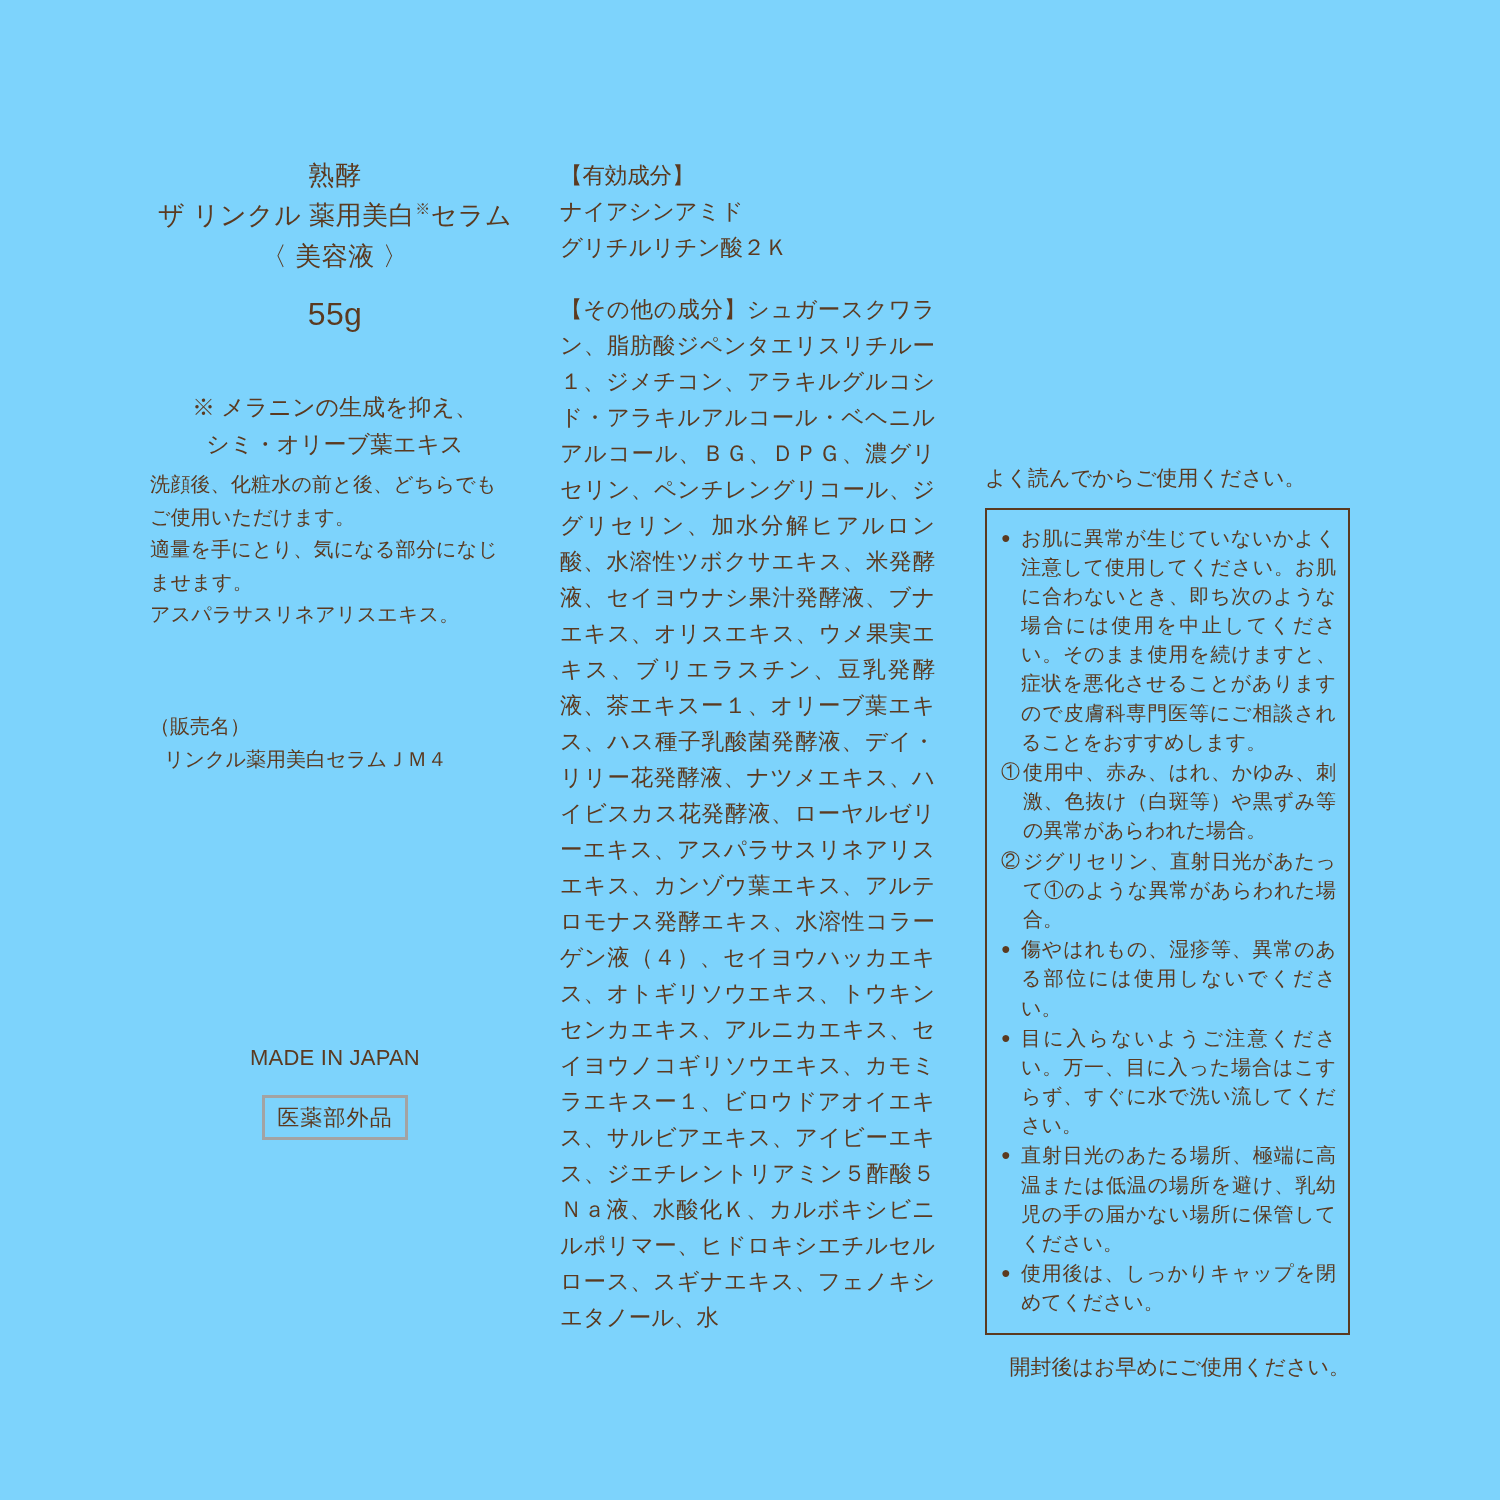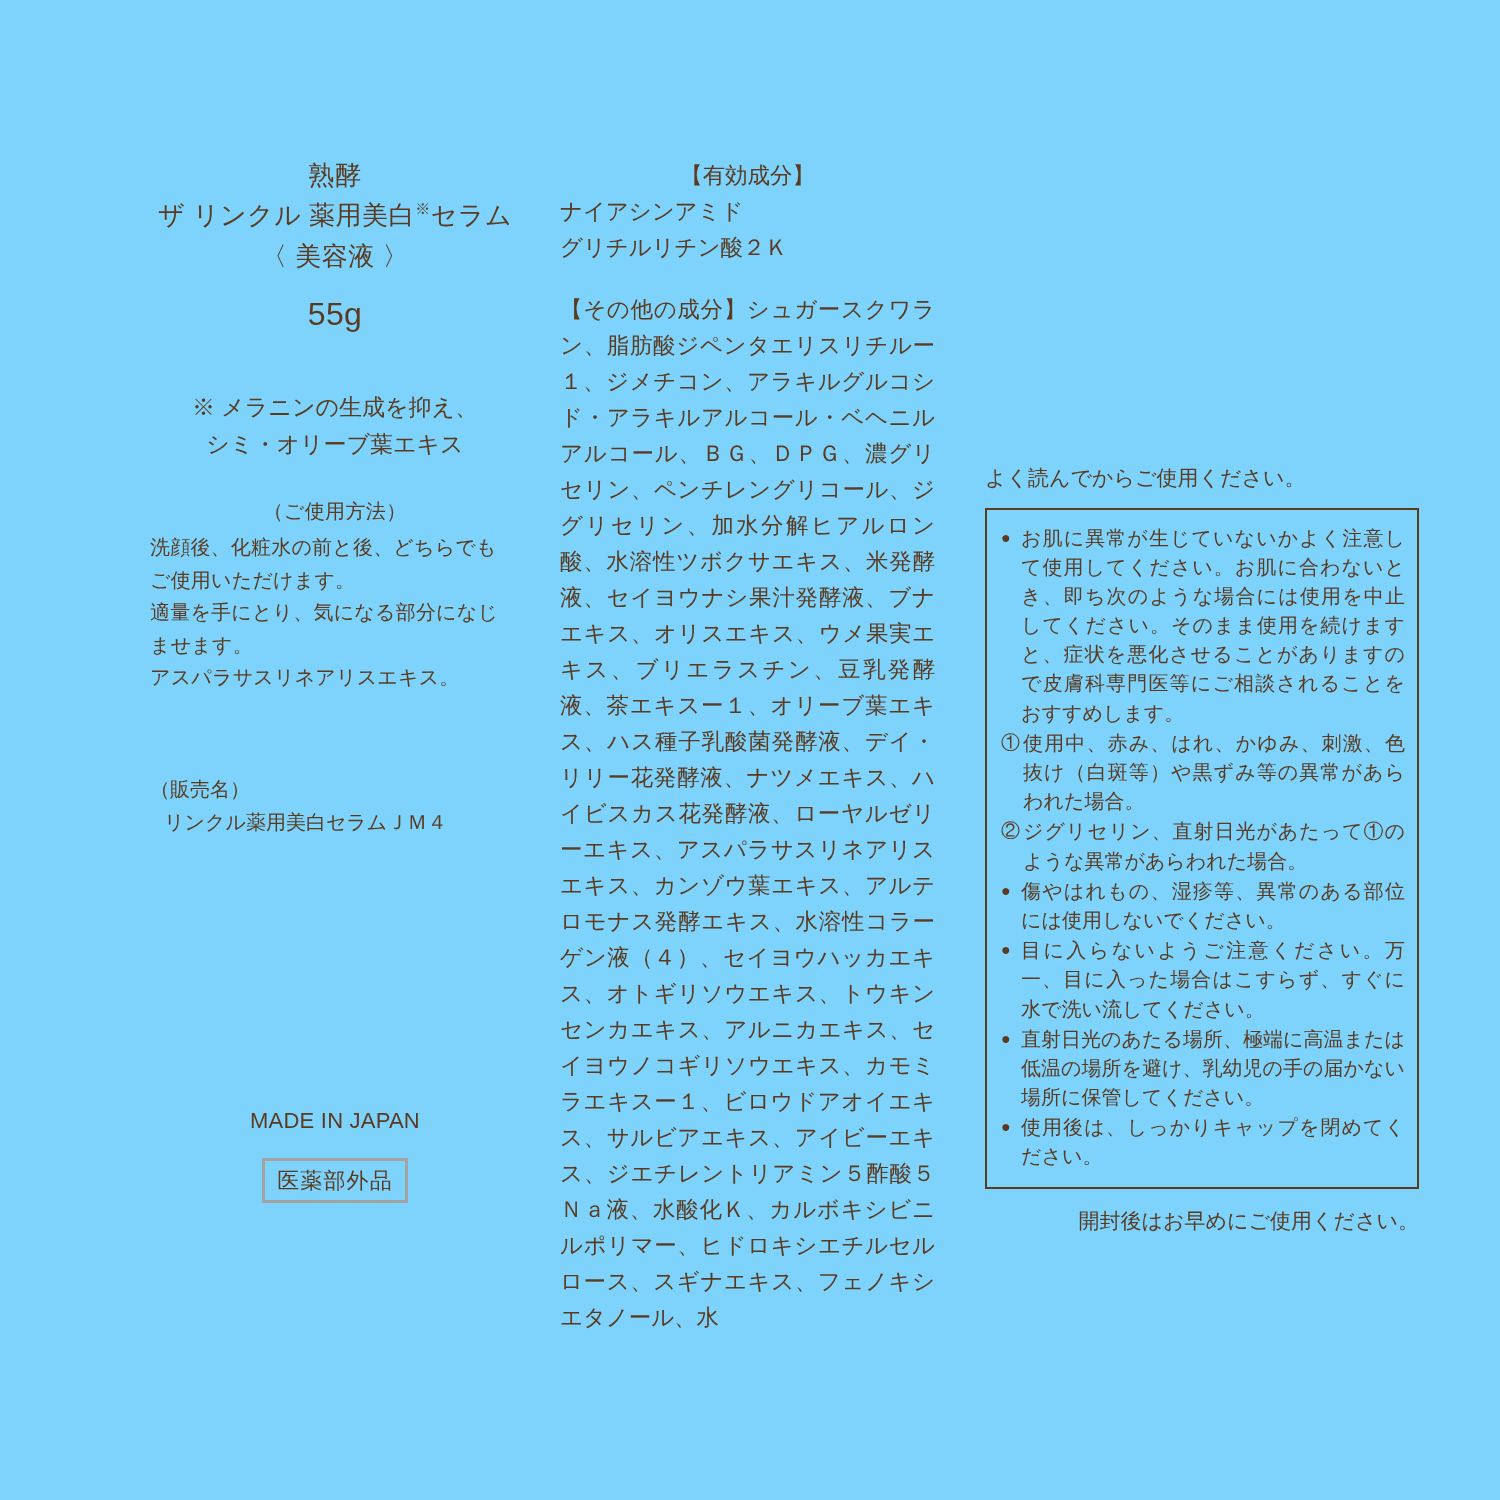--- a/index.html
+++ b/index.html
@@ -101,36 +101,36 @@
   .col-mid {
     position: absolute;
     left: 560px;
     top: 158px;
     width: 375px;
     font-size: 22.5px;
     line-height: 1.60;
     color: #5b3a20;
     letter-spacing: -0.005em;
   }
-  .mid-head { display: block; text-align: center; }
+  .mid-head { display: block; }
   .mid-active { display: block; }
   .mid-active span { display: block; }
   .mid-other {
     display: block;
     margin-top: 26px;
     text-align: justify;
     text-justify: inter-character;
   }
 
   
   .col-right {
     position: absolute;
     left: 985px;
     top: 462px;
-    width: 434px;
+    width: 365px;
     color: #5b3a20;
   }
   .read-first {
     font-size: 21px;
     line-height: 1.5;
     margin-bottom: 14px;
   }
   .caution-box {
     border: 2px solid #5b3a20;
     padding: 14px 12px 14px 14px;
@@ -179,21 +179,20 @@
       <span class="line3">〈 美容液 〉</span>
     </div>
 
     <div class="product-weight">55g</div>
 
     <div class="note-block">
       <span class="nb-l1">※ メラニンの生成を抑え、</span>
       <span class="nb-l2">シミ・オリーブ葉エキス</span>
     </div>
 
-    <div class="usage-title">（ご使用方法）</div>
     <div class="usage-body">
       <span>洗顔後、化粧水の前と後、どちらでも</span>
       <span>ご使用いただけます。</span>
       <span>適量を手にとり、気になる部分になじ</span>
       <span>ませます。</span>
       <span>アスパラサスリネアリスエキス。</span>
     </div>
 
     <div class="salesname">
       <span class="sn-l1">（販売名）</span>

